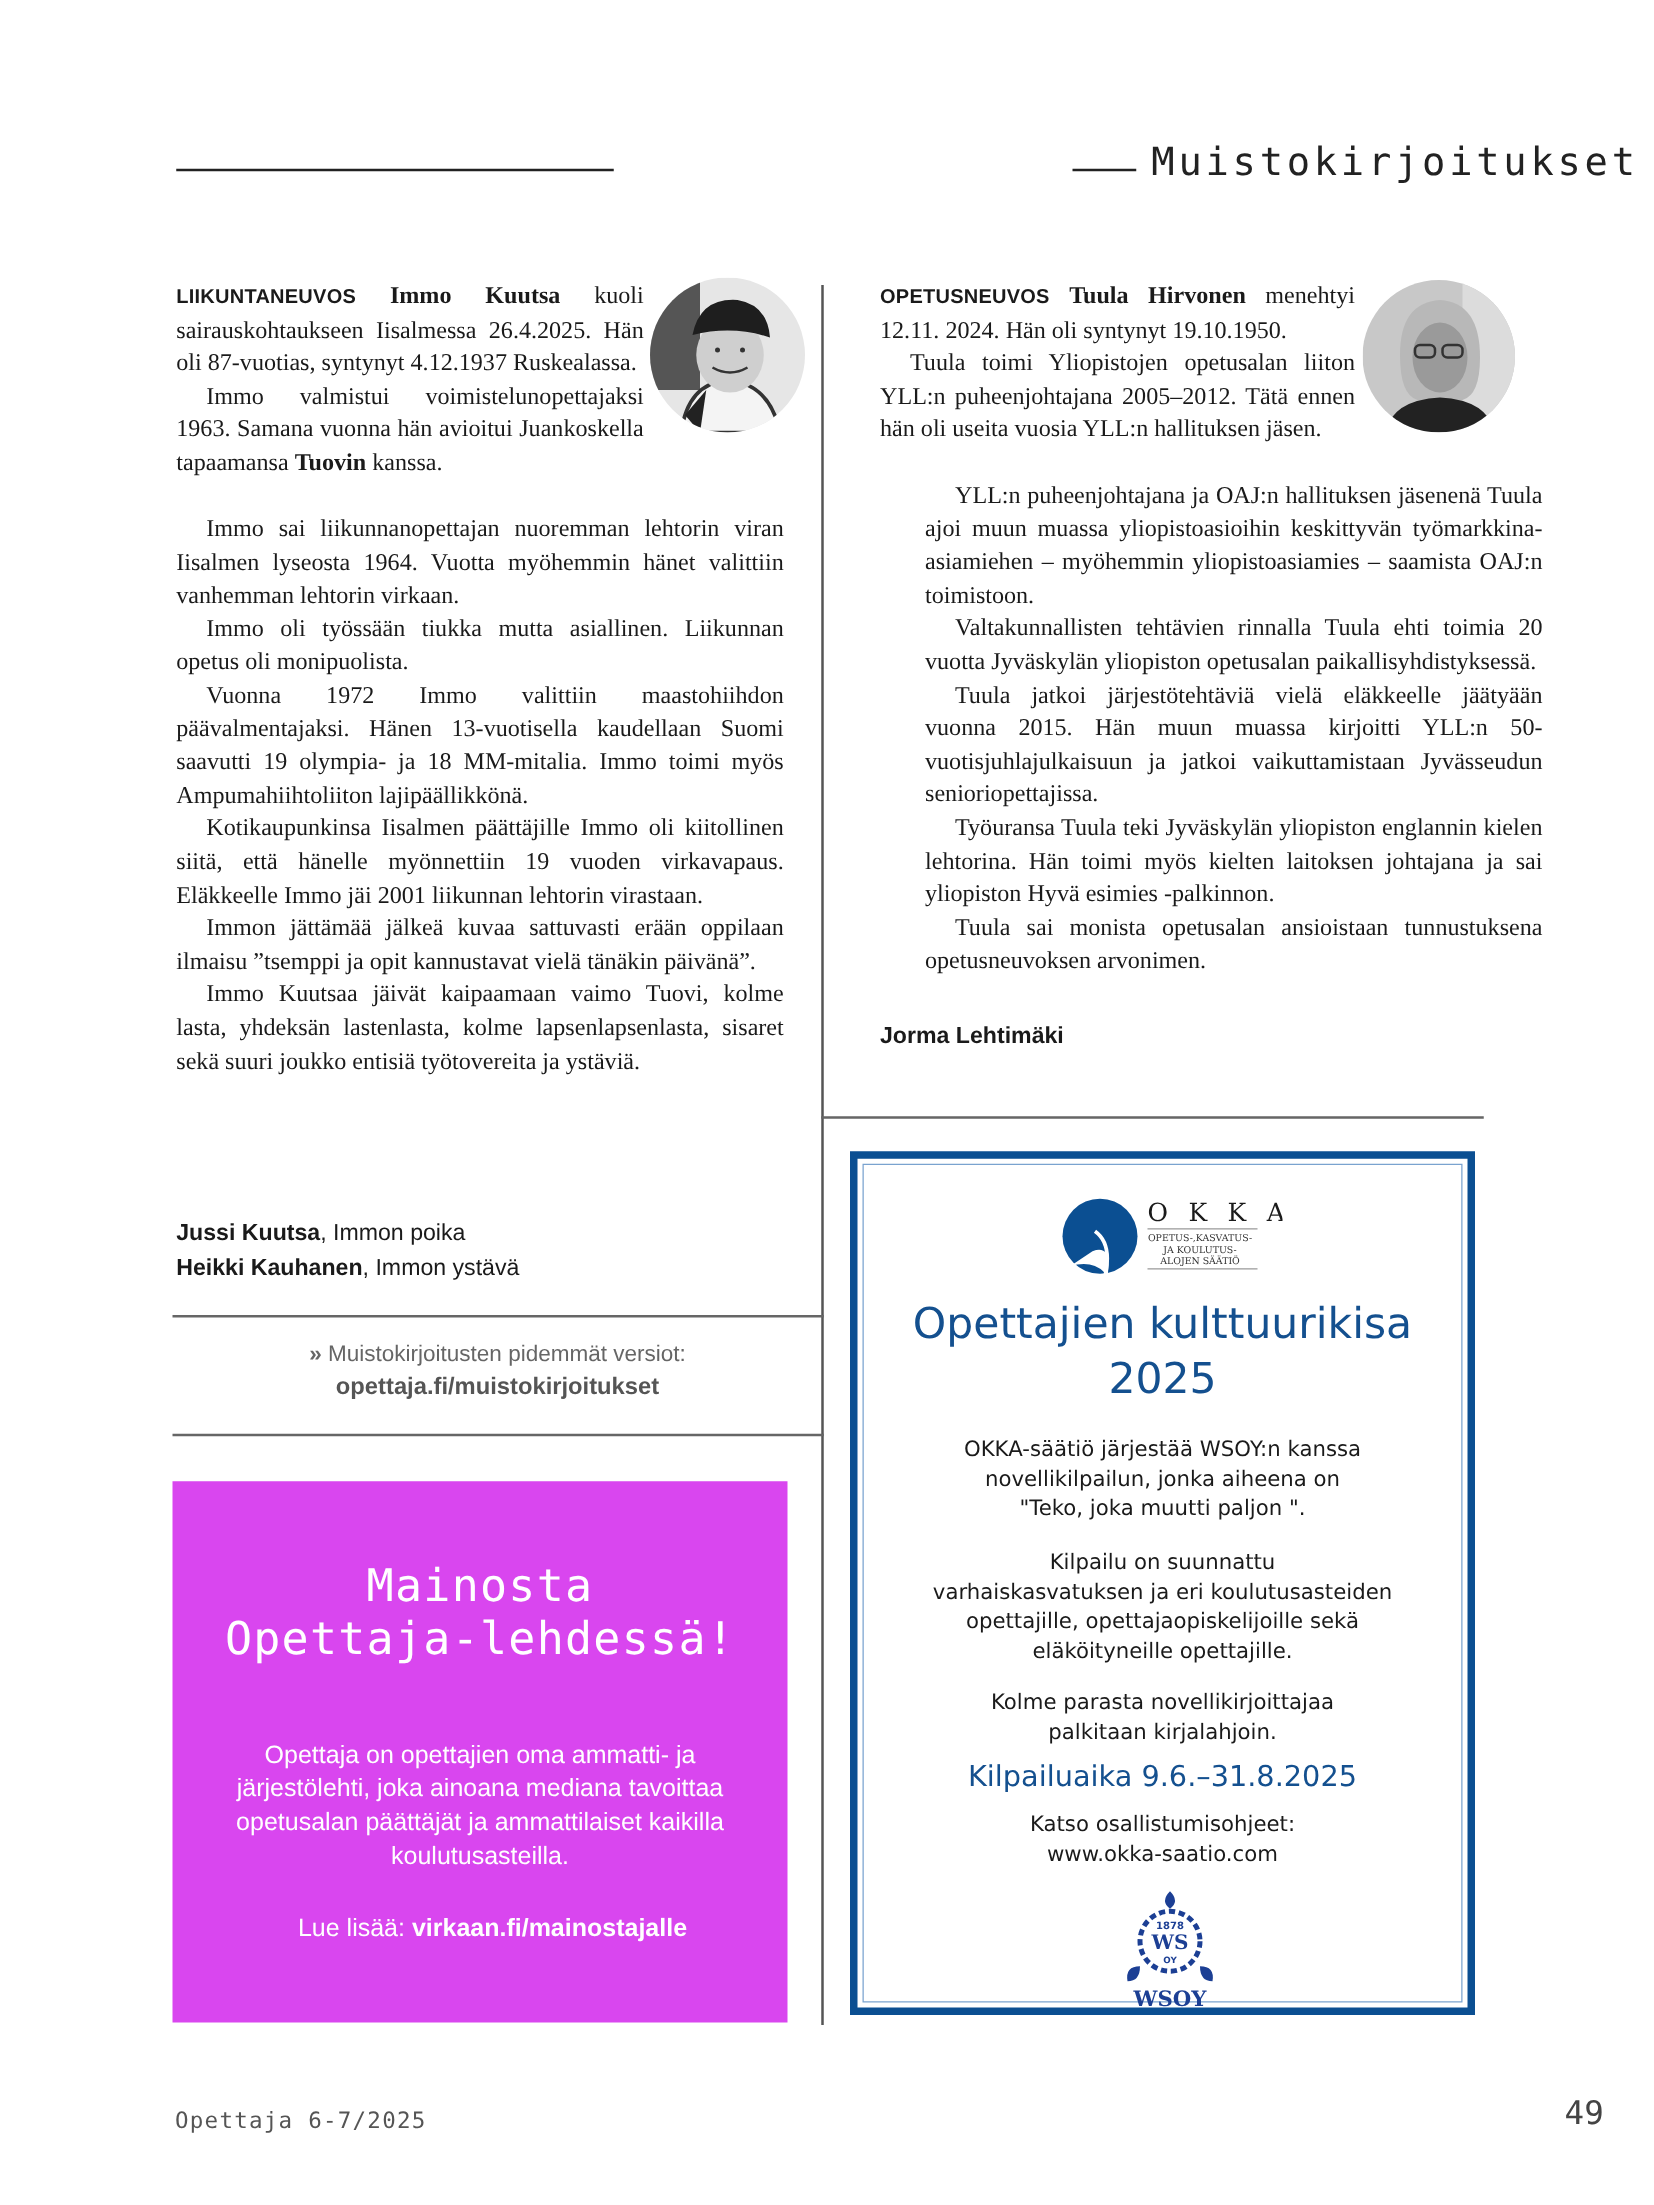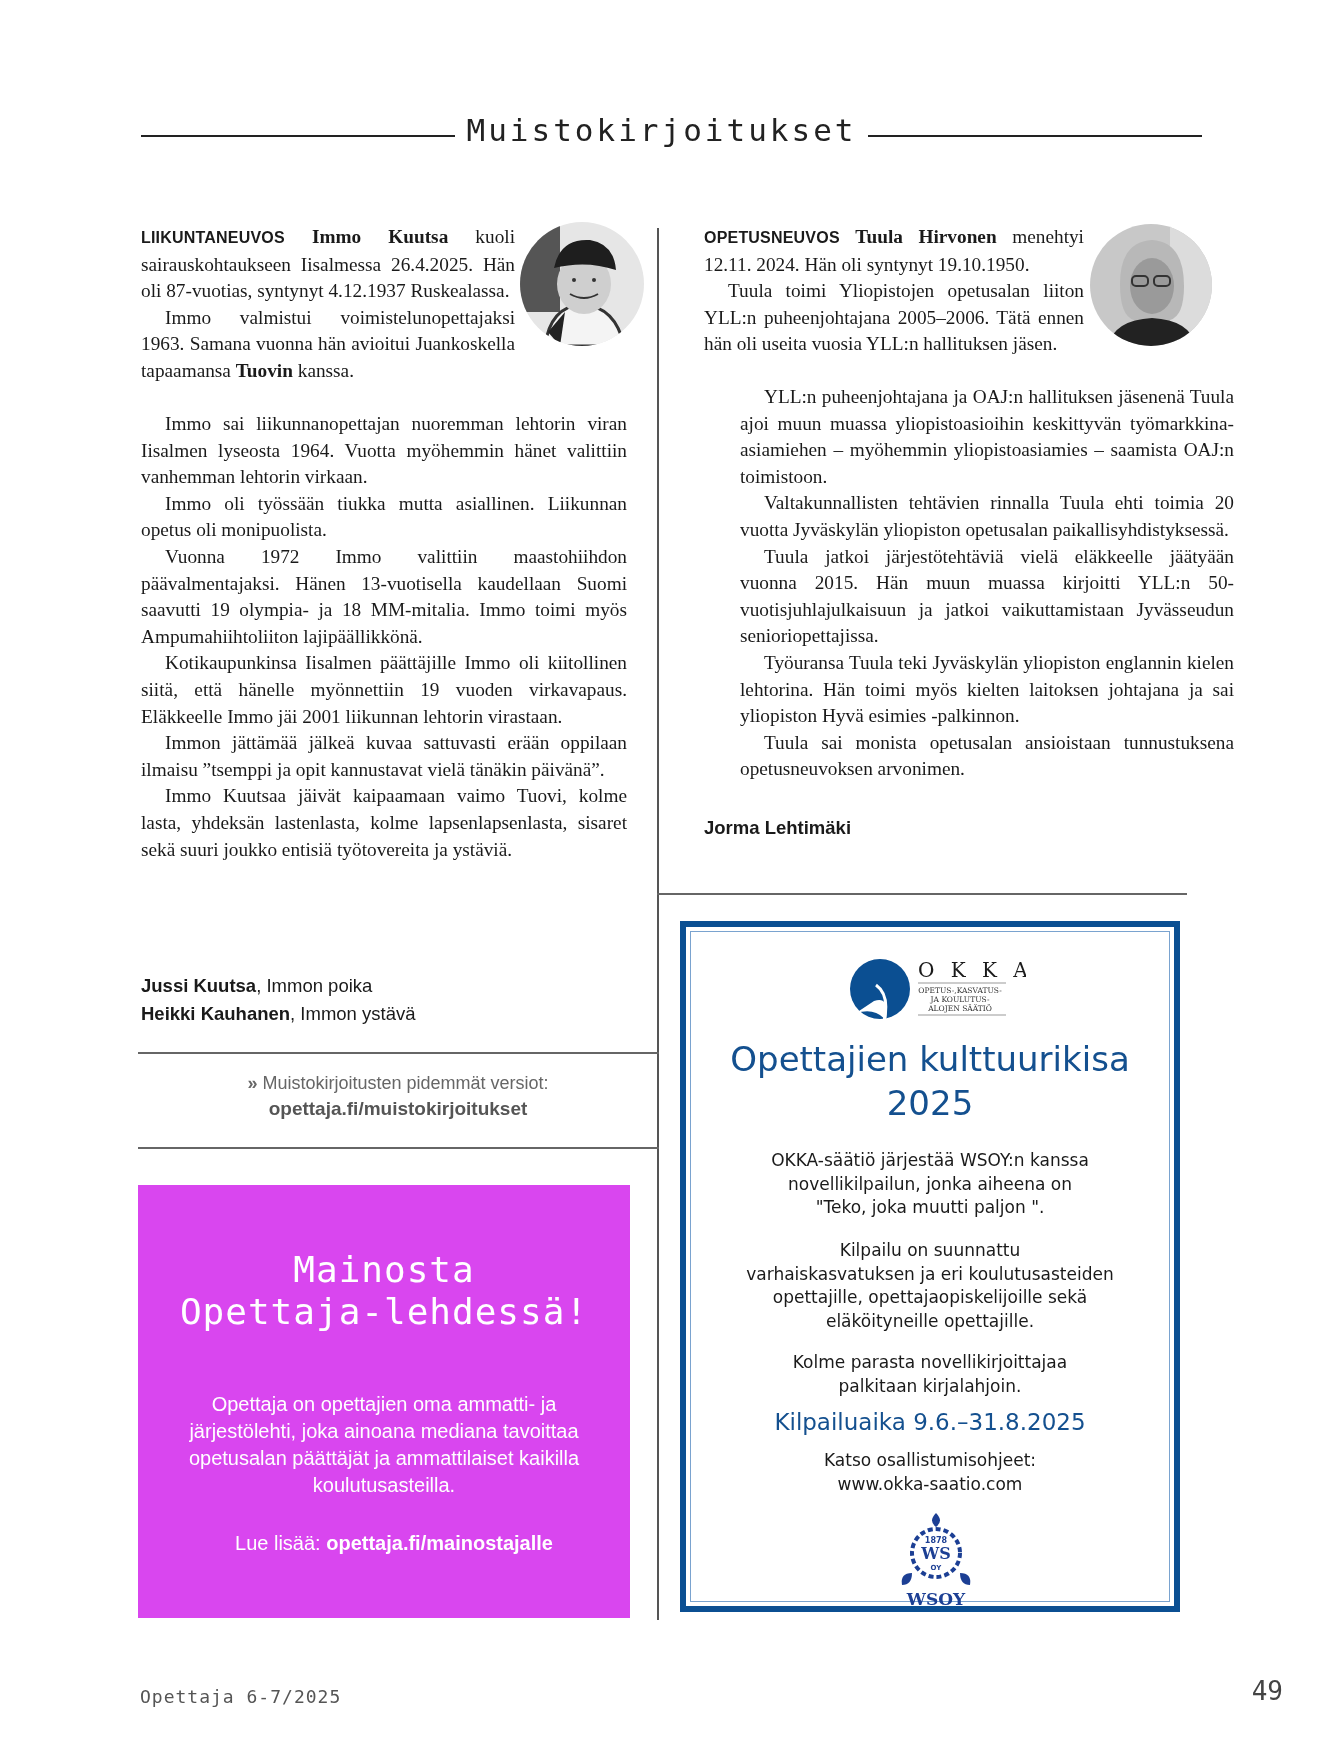--- a/index.html
+++ b/index.html
@@ -1,20 +1,20 @@
 <!DOCTYPE html>
 <html><head>
 <meta charset="utf-8">
 <style>
   html, body { margin: 0; padding: 0; background: #ffffff; }
   body { width: 1323px; height: 1764px; position: relative; overflow: hidden; color: #1a1a1a; }
 
   
   .hdr-rule { position: absolute; top: 135px; height: 2px; background: #222; }
-  .hdr-title { position: absolute; top: 112px; left: 0; width: 1323px; text-align: center;
+  .hdr-title { position: absolute; top: 112px; left: 0; width: 1323px; text-align: right;
     font-family: "DejaVu Sans Mono", monospace; font-size: 31px; letter-spacing: 3px; color: #222; font-weight: 300; }
   .hdr-title span { background: #fff; padding: 0 12px; }
 
   
   .col { position: absolute; font-family: "Liberation Serif", "DejaVu Serif", serif; font-size: 19.3px; line-height: 26.6px; text-align: justify; color: #1a1a1a; }
   .col p { margin: 0; text-indent: 24px; }
   .col p.first { text-indent: 0; }
   .kicker { font-family: "Liberation Sans", sans-serif; font-weight: 700; font-size: 16px; letter-spacing: 0.2px; }
   .bold { font-weight: 700; }
 
@@ -97,41 +97,41 @@
   <div><span style="font-weight:700;">»</span> <span>Muistokirjoitusten pidemmät versiot:</span></div>
   <div><b>opettaja.fi/muistokirjoitukset</b></div>
 </div>
 
 <div class="teal">
   <div class="teal-h">
     <div>Mainosta</div>
     <div>Opettaja-lehdessä!</div>
   </div>
   <div class="teal-p">Opettaja on opettajien oma ammatti- ja järjestölehti, joka ainoana mediana tavoittaa opetusalan päättäjät ja ammattilaiset kaikilla koulutusasteilla.</div>
-  <div class="teal-l"><span>Lue lisää: </span><b>opettaja.fi/mainostajalle</b></div>
+  <div class="teal-l"><span>Lue lisää: </span><b>virkaan.fi/mainostajalle</b></div>
 </div>
 
 <div class="photo" style="left:1090px; top:224px; width:122px; height:122px;">
   <svg width="122" height="122" viewBox="0 0 122 122">
     <rect width="122" height="122" fill="#c8c8c8"></rect>
     <rect x="80" y="0" width="42" height="122" fill="#dcdcdc"></rect>
     <path d="M30 60 Q30 18 62 16 Q94 18 94 62 Q94 92 80 96 L44 96 Q30 92 30 60 Z" fill="#b8b8b8"></path>
     <ellipse cx="62" cy="62" rx="22" ry="28" fill="#9a9a9a"></ellipse>
     <rect x="42" y="52" width="16" height="10" rx="4" fill="none" stroke="#333" stroke-width="2"></rect>
     <rect x="64" y="52" width="16" height="10" rx="4" fill="none" stroke="#333" stroke-width="2"></rect>
     <path d="M18 122 Q24 96 62 94 Q100 96 106 122 Z" fill="#222"></path>
   </svg>
 </div>
 
 <div class="col" style="left:704px; top:224px; width:380px;">
   <p class="first">
     <span class="kicker">OPETUSNEUVOS</span>
     <span class="bold">Tuula Hirvonen</span><span> menehtyi 12.11. 2024. Hän oli syntynyt 19.10.1950.</span>
   </p>
-  <p>Tuula toimi Yliopistojen opetusalan liiton YLL:n puheenjohtajana 2005–2006. Tätä ennen hän oli useita vuosia YLL:n hallituksen jäsen.</p>
+  <p>Tuula toimi Yliopistojen opetusalan liiton YLL:n puheenjohtajana 2005–2012. Tätä ennen hän oli useita vuosia YLL:n hallituksen jäsen.</p>
 </div>
 <div class="col" style="left:740px; top:384px; width:494px;">
   <p>YLL:n puheenjohtajana ja OAJ:n hallituksen jäsenenä Tuula ajoi muun muassa yliopistoasioihin keskittyvän työmarkkina-asiamiehen – myöhemmin yliopistoasiamies – saamista OAJ:n toimistoon.</p>
   <p>Valtakunnallisten tehtävien rinnalla Tuula ehti toimia 20 vuotta Jyväskylän yliopiston opetusalan paikallisyhdistyksessä.</p>
   <p>Tuula jatkoi järjestötehtäviä vielä eläkkeelle jäätyään vuonna 2015. Hän muun muassa kirjoitti YLL:n 50-vuotisjuhlajulkaisuun ja jatkoi vaikuttamistaan Jyvässeudun senioriopettajissa.</p>
   <p>Työuransa Tuula teki Jyväskylän yliopiston englannin kielen lehtorina. Hän toimi myös kielten laitoksen johtajana ja sai yliopiston Hyvä esimies -palkinnon.</p>
   <p>Tuula sai monista opetusalan ansioistaan tunnustuksena opetusneuvoksen arvonimen.</p>
 </div>
 <div class="sig" style="left:704px; width:494px; top:814px;"><b>Jorma Lehtimäki</b></div>
 

